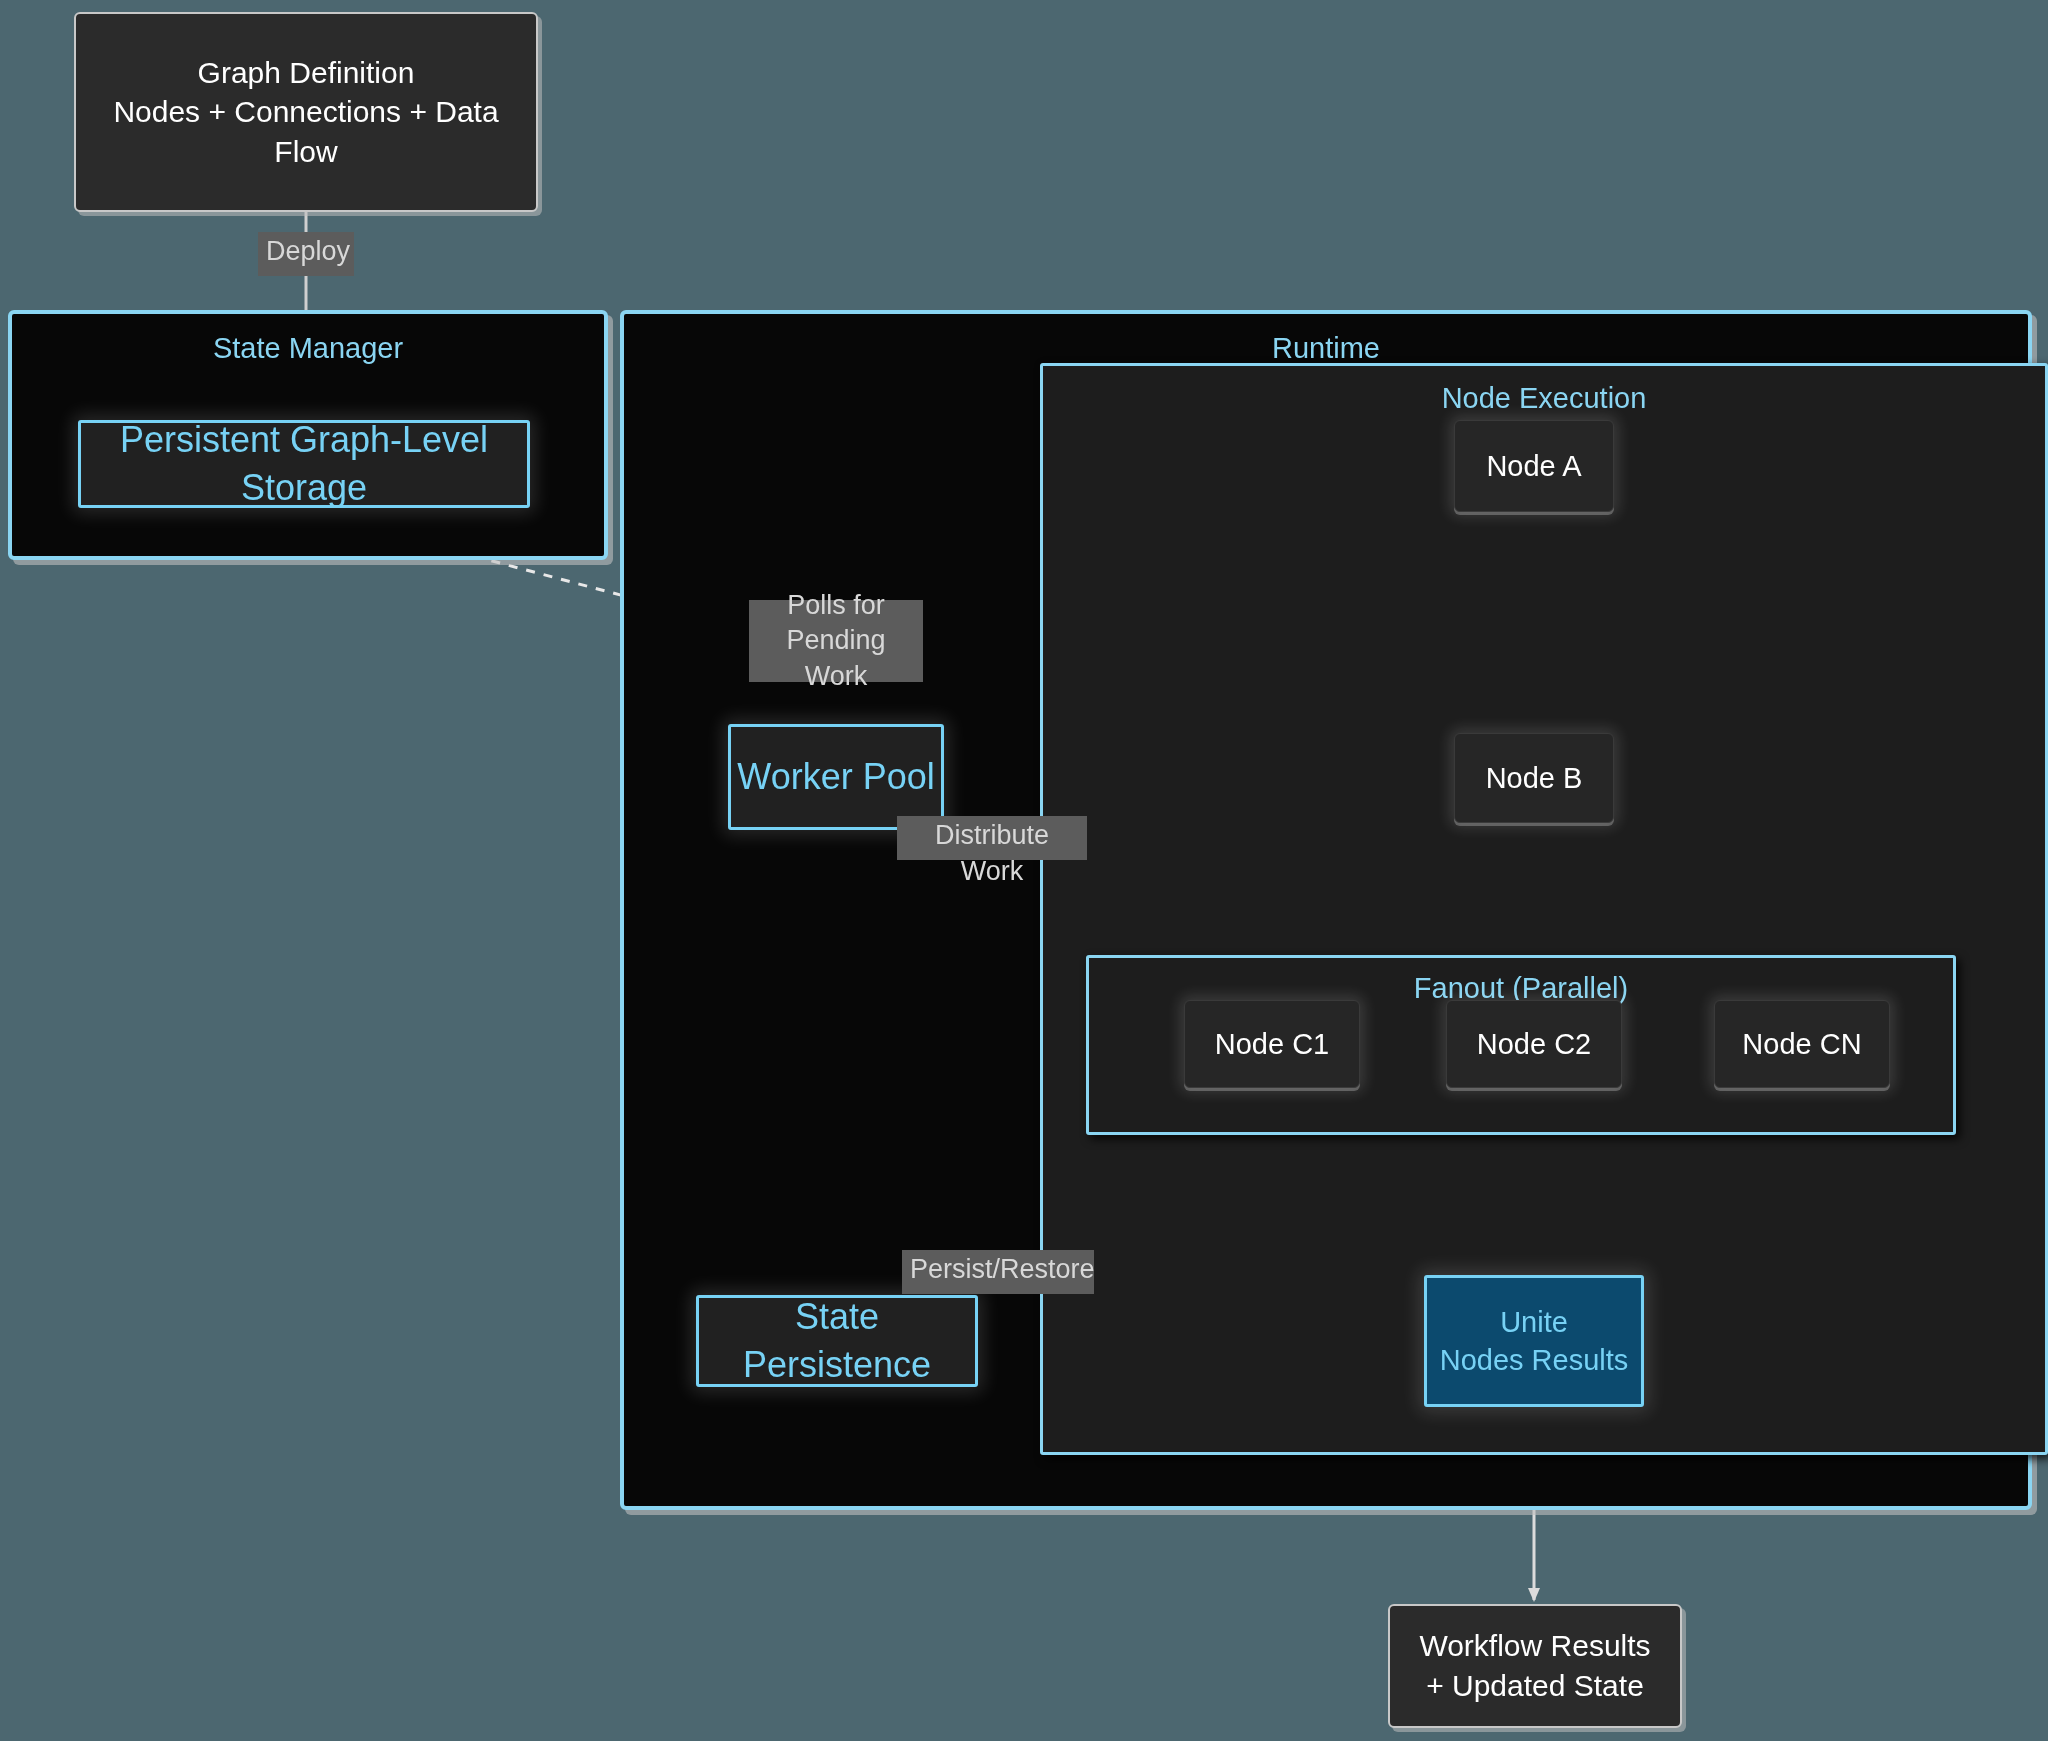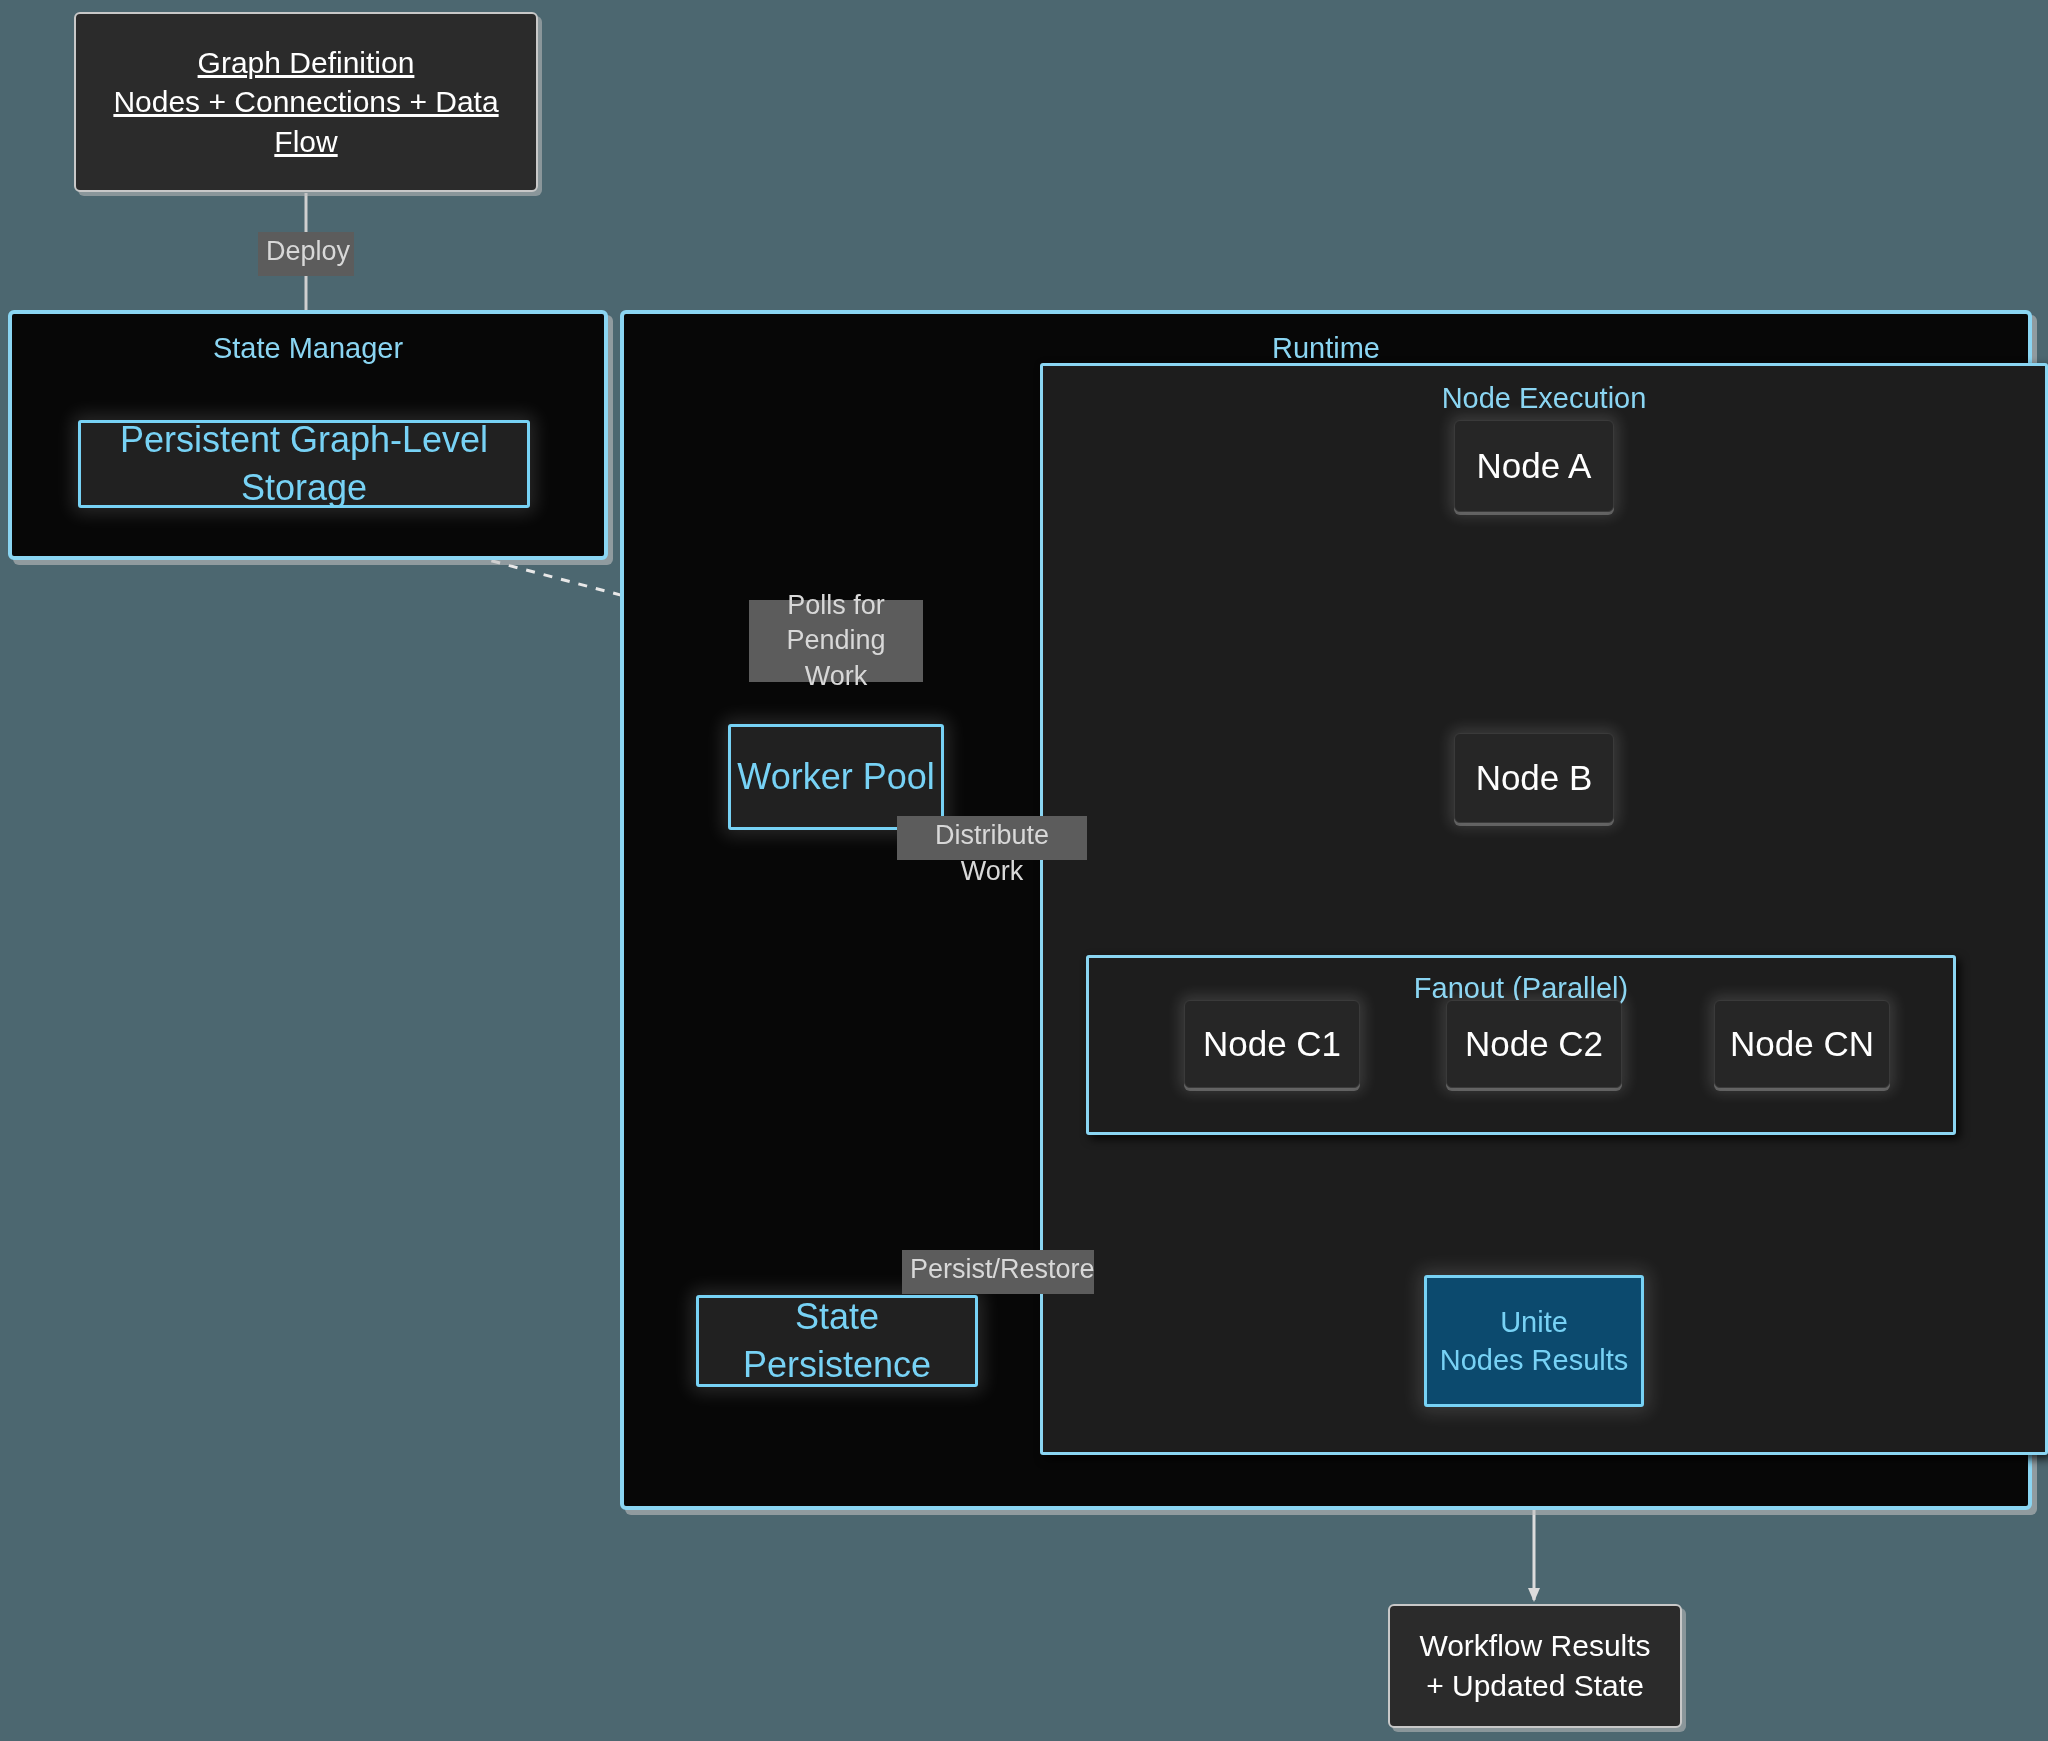--- a/index.html
+++ b/index.html
@@ -30,21 +30,21 @@
     color:#ffffff;
     font-size:30px;
     box-shadow:4px 4px 0 rgba(190,190,190,.55);
   }
   
   .n-plain{
     background:#262626;
     border:1px solid #3a3a3a;
     border-radius:6px;
     color:#ffffff;
-    font-size:35px;
+    font-size:29px;
     box-shadow:0 0 14px 5px rgba(255,255,255,.13), 0 3px 0 rgba(190,190,190,.35);
   }
   
   .n-cyan{
     background:#212121;
     border:3px solid #77d2f5;
     border-radius:3px;
     color:#77d2f5;
     font-size:36px;
     box-shadow:0 0 18px 6px rgba(255,255,255,.13);
@@ -158,21 +158,21 @@
   </div>
 
   <div class="cluster cl-inner" style="left:1040px;top:363px;width:1008px;height:1092px;">
     <div class="cl-title" style="top:16px;">Node Execution</div>
   </div>
 
   <div class="cluster cl-inner" style="left:1086px;top:955px;width:870px;height:180px;">
     <div class="cl-title" style="top:14px;">Fanout (Parallel)</div>
   </div>
 
-  <div class="node n-term" style="left:74px;top:12px;width:464px;height:180px;text-decoration:underline;">
+  <div class="node n-term" style="left:74px;top:12px;width:464px;height:200px;">
     <div>Graph Definition</div>
     <div>Nodes + Connections + Data</div>
     <div>Flow</div>
   </div>
 
   <div class="node n-cyan" style="left:78px;top:420px;width:452px;height:88px;">
     <div>Persistent Graph-Level Storage</div>
   </div>
 
   <div class="node n-cyan" style="left:728px;top:724px;width:216px;height:106px;">

